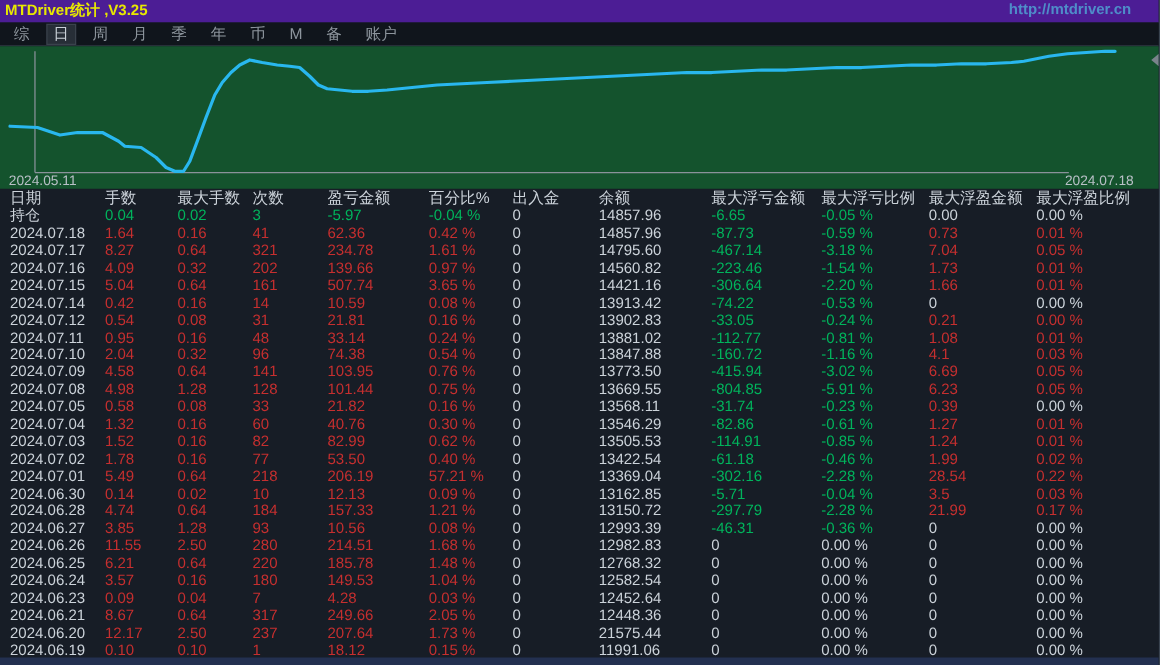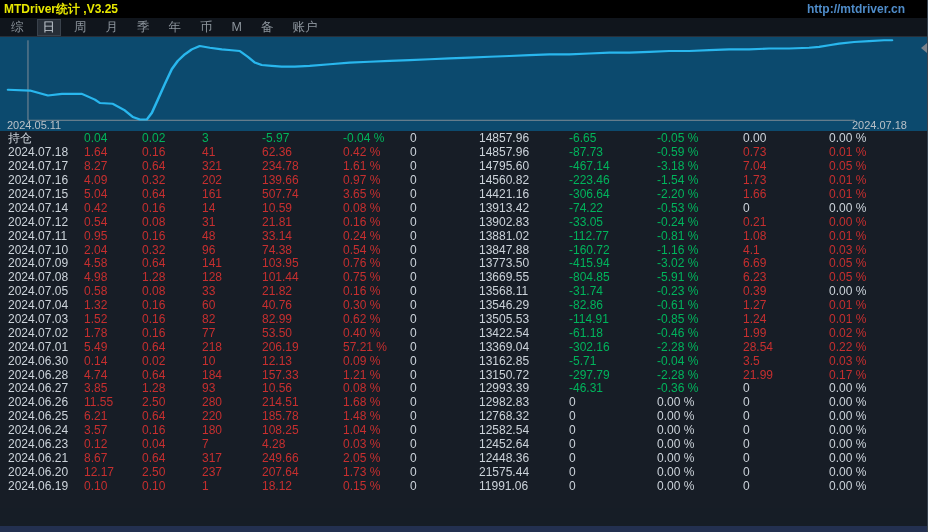--- a/index.html
+++ b/index.html
@@ -6,22 +6,22 @@
   body{
     width:928px;height:532px;overflow:hidden;
     background:#161d26;
     font-family:"Liberation Sans","DejaVu Sans",sans-serif;
     -webkit-font-smoothing:antialiased;
     position:relative;
     border-right:1px solid #39434f;box-sizing:border-box;
   }
   
   .titlebar{
-    height:18px;background:#000000;
-    display:flex;justify-content:space-between;align-items:center;
+    height:18px;background:#4c1d95;
+    display:flex;justify-content:space-between;
     padding:0 22px 0 4px;
   }
   .app-title{color:#e8e800;font-size:12px;font-weight:bold;letter-spacing:0;}
   .app-link{color:#4f8cc9;font-size:12px;text-decoration:none;font-weight:bold;}
   
   .menubar{
     height:18px;background:#10151c;
     display:flex;align-items:center;
     padding-left:6px;
     border-bottom:1px solid #272f39;
@@ -29,21 +29,21 @@
   .menu-item{
     color:#8d959d;font-size:12.5px;line-height:15px;
     padding:0 5px;margin-right:9px;cursor:default;white-space:nowrap;
   }
   .menu-item.active{
     background:#272e37;color:#c9d0d7;
     box-shadow:0 0 0 1px #3a424c;
   }
   
   .chart{
-    position:relative;height:94px;background:#0c4a6e;
+    position:relative;height:114px;background:#14532d;
   }
   .chart svg{position:absolute;left:0;top:0;width:100%;height:100%;}
   .axis-label{
     position:absolute;bottom:0;color:#b9c0c7;font-size:11px;line-height:12px;
   }
   .axis-label.left{left:7px;}
   .axis-label.right{right:20px;}
   .splitter{
     position:absolute;right:0;top:6px;width:0;height:0;
     border-top:5px solid transparent;border-bottom:5px solid transparent;
@@ -96,20 +96,34 @@
     <line x1="28" y1="4" x2="28" y2="101" stroke="#8a929a" stroke-width="1"></line>
     <line x1="28" y1="101" x2="856" y2="101" stroke="#8a929a" stroke-width="1"></line>
     <polyline fill="none" stroke="#29b7ee" stroke-width="2.6" stroke-linejoin="round" stroke-linecap="round" points="8,64 30,65 48,71 62,69 82,69 95,76 100,80 113,81 125,89 133,97 140,100 147,100 152,92 158,76 165,57 172,39 178,29 185,21 192,15 200,11 210,13 222,15 232,16 240,17 248,24 255,31 262,34 272,35 282,36 295,36 310,35 330,33 350,31 370,30 390,29 410,28 430,27 450,26 470,25 490,24 510,23 530,22 550,21 570,21 590,20 610,19 630,19 650,18 670,17 690,17 710,16 730,15 750,15 770,14 790,14 810,13 820,12 830,10 840,8 855,6 870,5 885,4 893,4"></polyline>
   </svg>
   <span class="axis-label left">2024.05.11</span>
   <span class="axis-label right">2024.07.18</span>
   <span class="splitter"></span>
 </div>
 
 <div class="stats-table">
+  <div class="trow head">
+      <span class="tcell">日期</span>
+      <span class="tcell">手数</span>
+      <span class="tcell">最大手数</span>
+      <span class="tcell">次数</span>
+      <span class="tcell">盈亏金额</span>
+      <span class="tcell">百分比%</span>
+      <span class="tcell">出入金</span>
+      <span class="tcell">余额</span>
+      <span class="tcell">最大浮亏金额</span>
+      <span class="tcell">最大浮亏比例</span>
+      <span class="tcell">最大浮盈金额</span>
+      <span class="tcell">最大浮盈比例</span>
+    </div>
   <div>
       <div class="trow">
         <span class="tcell w">持仓</span>
         <span class="tcell g">0.04</span>
         <span class="tcell g">0.02</span>
         <span class="tcell g">3</span>
         <span class="tcell g">-5.97</span>
         <span class="tcell g">-0.04 %</span>
         <span class="tcell w">0</span>
         <span class="tcell w">14857.96</span>
@@ -396,32 +410,32 @@
         <span class="tcell w">0</span>
         <span class="tcell w">0.00 %</span>
         <span class="tcell w">0</span>
         <span class="tcell w">0.00 %</span>
       </div>
       <div class="trow">
         <span class="tcell w">2024.06.24</span>
         <span class="tcell r">3.57</span>
         <span class="tcell r">0.16</span>
         <span class="tcell r">180</span>
-        <span class="tcell r">108.25</span>
+        <span class="tcell r">149.53</span>
         <span class="tcell r">1.04 %</span>
         <span class="tcell w">0</span>
         <span class="tcell w">12582.54</span>
         <span class="tcell w">0</span>
         <span class="tcell w">0.00 %</span>
         <span class="tcell w">0</span>
         <span class="tcell w">0.00 %</span>
       </div>
       <div class="trow">
         <span class="tcell w">2024.06.23</span>
-        <span class="tcell r">0.12</span>
+        <span class="tcell r">0.09</span>
         <span class="tcell r">0.04</span>
         <span class="tcell r">7</span>
         <span class="tcell r">4.28</span>
         <span class="tcell r">0.03 %</span>
         <span class="tcell w">0</span>
         <span class="tcell w">12452.64</span>
         <span class="tcell w">0</span>
         <span class="tcell w">0.00 %</span>
         <span class="tcell w">0</span>
         <span class="tcell w">0.00 %</span>

